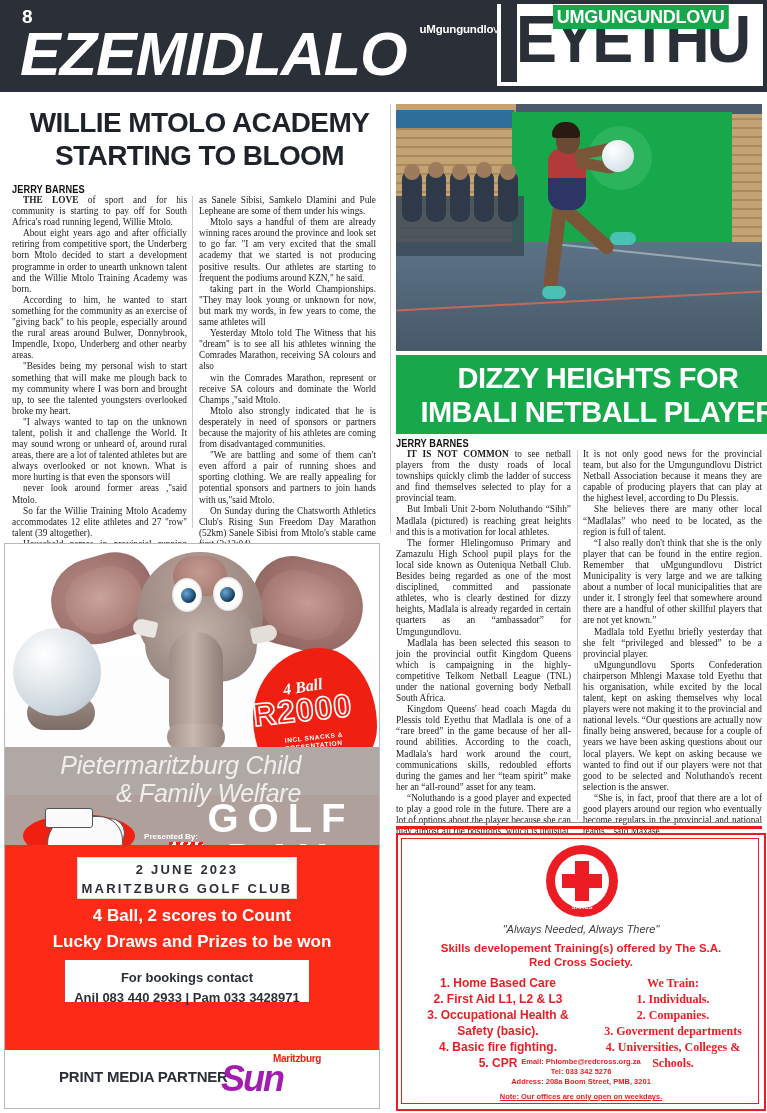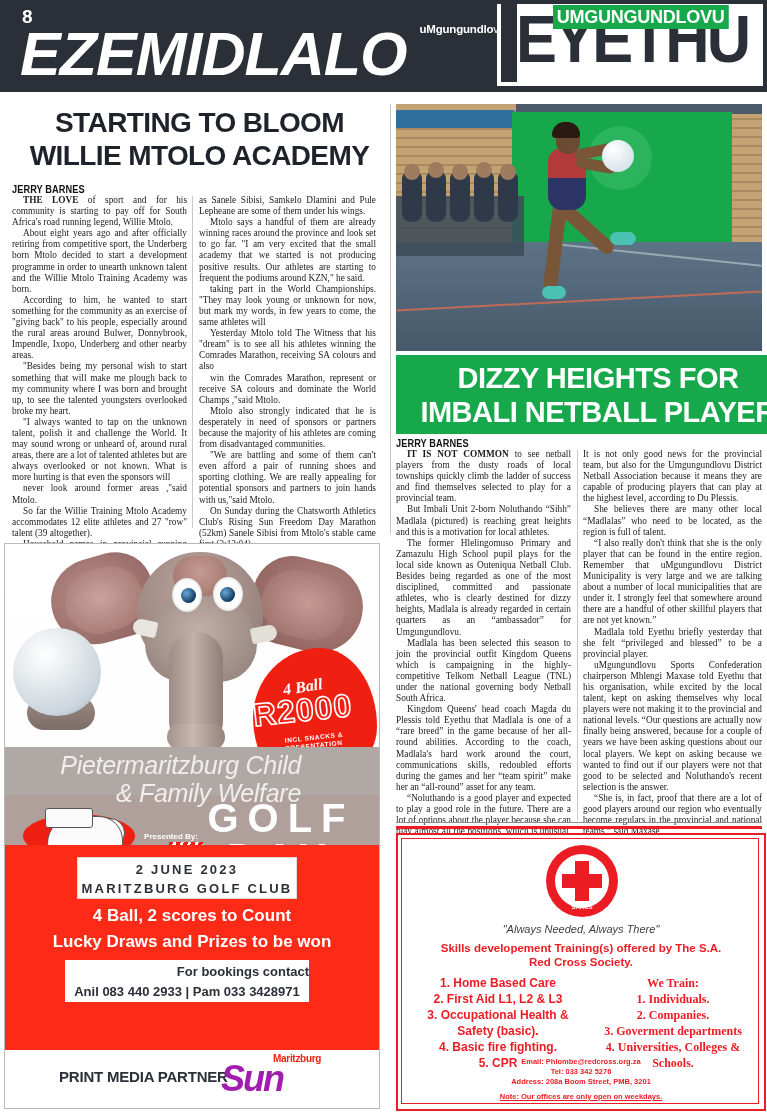--- a/index.html
+++ b/index.html
@@ -129,21 +129,21 @@
   .datebox div{text-align:center;font-family:"Liberation Sans",sans-serif;font-weight:bold;
                font-size:13px;line-height:19px;color:#2b3038;letter-spacing:2.2px;}
   .datebox div:first-child{margin-top:2px;}
   .fourball{position:absolute;left:0;top:362px;width:374px;text-align:center;
             font-family:"Liberation Sans",sans-serif;font-weight:bold;font-size:17px;color:#ffffff;}
   .lucky{position:absolute;left:0;top:388px;width:374px;text-align:center;
          font-family:"Liberation Sans",sans-serif;font-weight:bold;font-size:17px;color:#ffffff;}
   .bookbox{position:absolute;left:60px;top:416px;width:244px;height:42px;background:#ffffff;}
   .bookbox div{text-align:center;font-family:"Liberation Sans",sans-serif;font-weight:bold;
                font-size:13px;line-height:20px;color:#2b3038;}
-  .bookbox div:first-child{padding-top:2px;text-align:right;}
+  .bookbox div:first-child{padding-top:8px;}
   .golf-white{position:absolute;left:0;top:506px;width:374px;height:58px;background:#ffffff;}
   .printpartner{position:absolute;left:54px;top:524px;font-family:"Liberation Sans",sans-serif;
                 font-weight:bold;font-size:15px;color:#2b3038;letter-spacing:-.2px;}
   .mbsun{position:absolute;left:216px;top:514px;font-family:"Liberation Sans",sans-serif;
          font-weight:bold;font-style:italic;font-size:36px;color:#a21caf;letter-spacing:-2px;}
   .mbsun-top{position:absolute;left:252px;top:509px;font-family:"Liberation Sans",sans-serif;
              font-weight:bold;font-size:10px;color:#ef2012;letter-spacing:-.3px;padding-left:16px;}
 
   
   .netball-photo{position:absolute;left:396px;top:104px;width:366px;height:247px;overflow:hidden;
@@ -233,22 +233,22 @@
   <div class="issue-line"><b>uMgungundlo</b><span>vu Eyethu 28 APRIL 2023</span></div>
   <div class="ezemidlalo">EZEMIDLALO</div>
 </div>
 <div class="eyethu-panel"></div>
 <div class="eyethu-bar"></div>
 <div class="eyethu-word">EYETHU</div>
 <div class="umgungundlovu-tag">UMGUNGUNDLOVU</div>
 <div class="mast-underline"></div>
 
 <div class="art-head">
+  <div>WILLIE MTOLO ACADEMY</div>
   <div>STARTING TO BLOOM</div>
-  <div>WILLIE MTOLO ACADEMY</div>
 </div>
 <div class="byline by-left">JERRY BARNES</div>
 
 <div class="col c1">
   <p><b>THE LOVE</b><span> of sport and for his community is starting to pay off for South Africa's road running legend, Willie Mtolo.</span></p>
   <p>About eight years ago and after officially retiring from competitive sport, the Underberg born Mtolo decided to start a development programme in order to unearth unknown talent and the Willie Mtolo Training Academy was born.</p>
   <p>According to him, he wanted to start something for the community as an exercise of "giving back" to his people, especially around the rural areas around Bulwer, Donnybrook, Impendle, Ixopo, Underberg and other nearby areas.</p>
   <p>"Besides being my personal wish to start something that will make me plough back to my community where I was born and brought up, to see the talented youngsters overlooked broke my heart.</p>
   <p>"I always wanted to tap on the unknown talent, polish it and challenge the World. It may sound wrong or unheard of, around rural areas, there are a lot of talented athletes but are always overlooked or not known. What is more hurting is that even the sponsors will</p>
   <p>never look around former areas ,"said Mtolo.</p>

